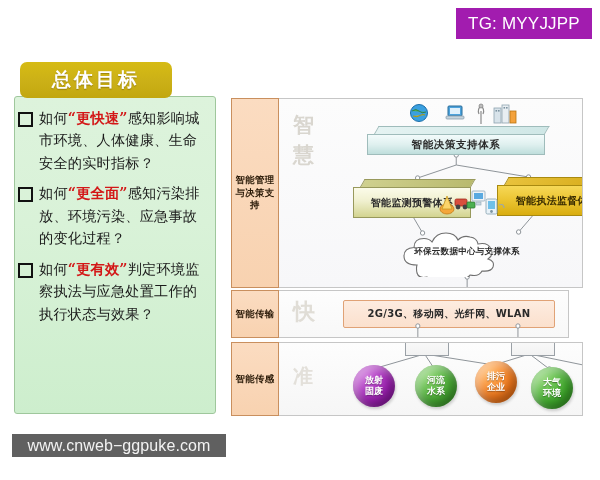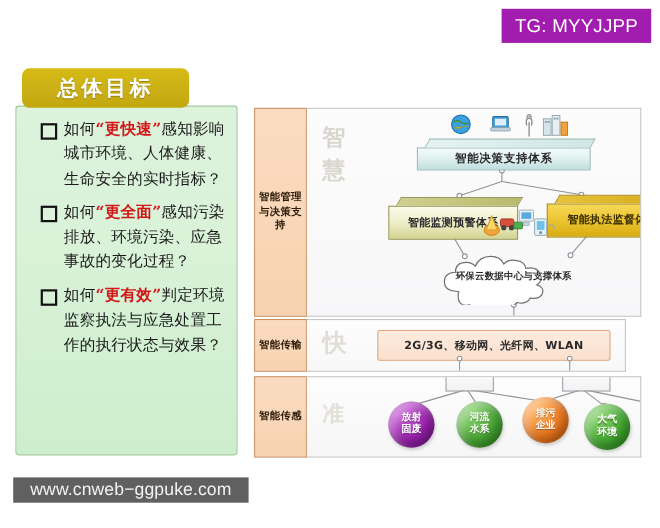--- a/index.html
+++ b/index.html
@@ -70,21 +70,21 @@
 
   .goal-box {
     position: absolute;
     left: 14px;
     top: 96px;
     width: 202px;
     height: 318px;
     background: linear-gradient(180deg, #ddf3dc 0%, #d9f2d8 40%, #cdeecd 100%);
     border: 1px solid #9fc79c;
     border-radius: 3px;
-    padding: 10px 8px 8px 20px;
+    padding: 10px 8px 8px 1px;
     box-sizing: border-box;
     z-index: 2;
   }
 
   .bullet-row {
     display: flex;
     align-items: flex-start;
     margin-bottom: 8px;
   }
   .bullet-mark {
@@ -191,21 +191,21 @@
     border: 1px solid #9a9a8a;
     display: flex;
     align-items: center;
     justify-content: center;
     line-height: 1.15;
     padding: 1px 2px;
     box-sizing: border-box;
   }
 
   
-  .slab-decision { left: 100px; top: 27px; width: 158px; }
+  .slab-decision { left: 88px; top: 27px; width: 178px; }
   .slab-decision .top  { background: linear-gradient(90deg,#e5f3f2,#cfe7e6); border-color:#9fbcbb; }
   .slab-decision .face {
     height: 21px;
     background: linear-gradient(180deg,#f3fbfb 0%, #dff0ef 50%, #bfdedc 100%);
     border-color: #9fbcbb;
     font-size: 10.5px;
     letter-spacing: .6px;
   }
 
   

